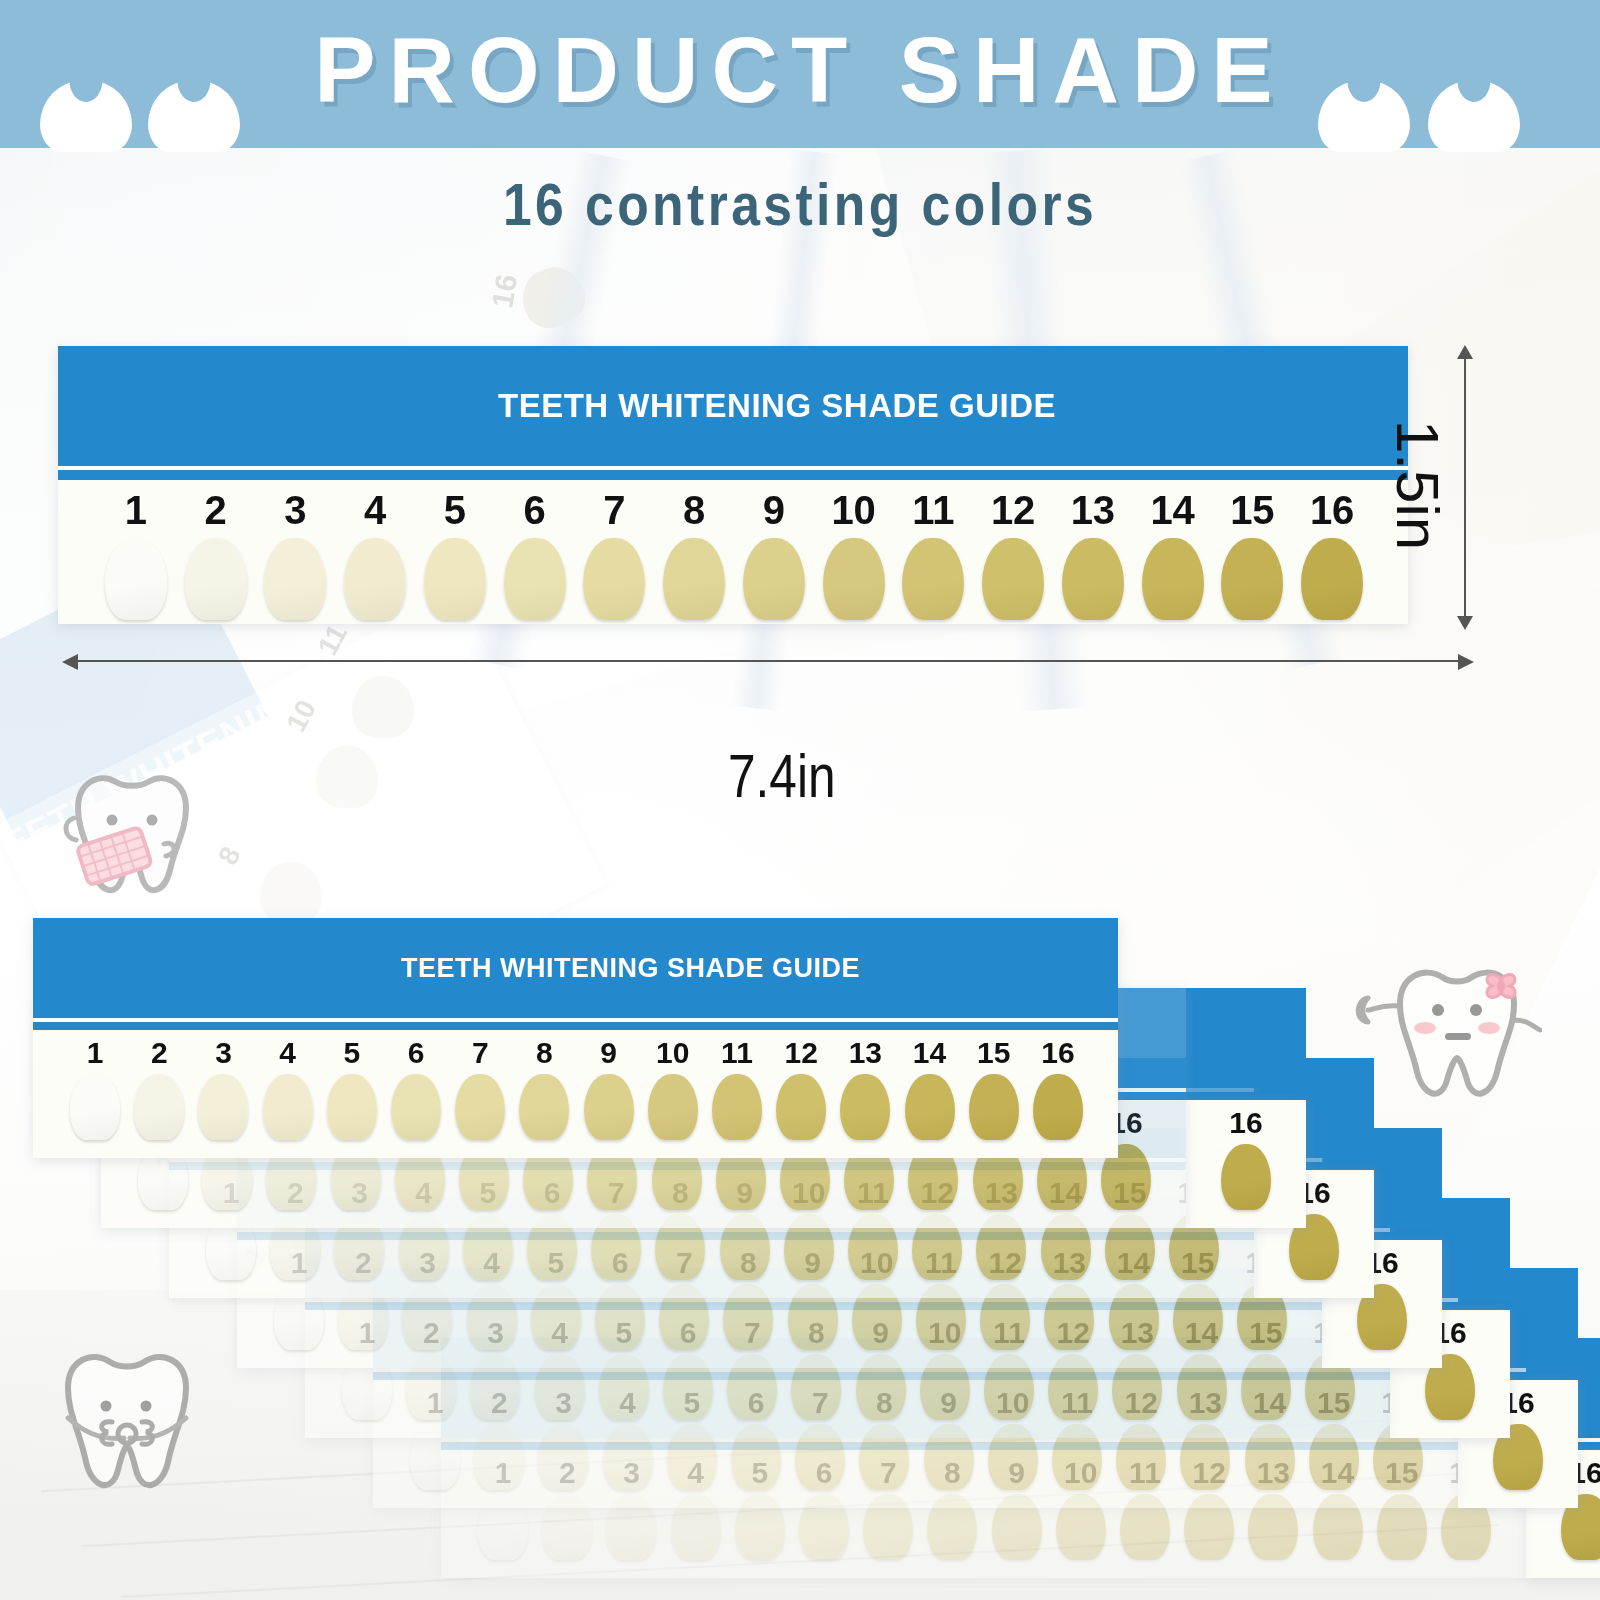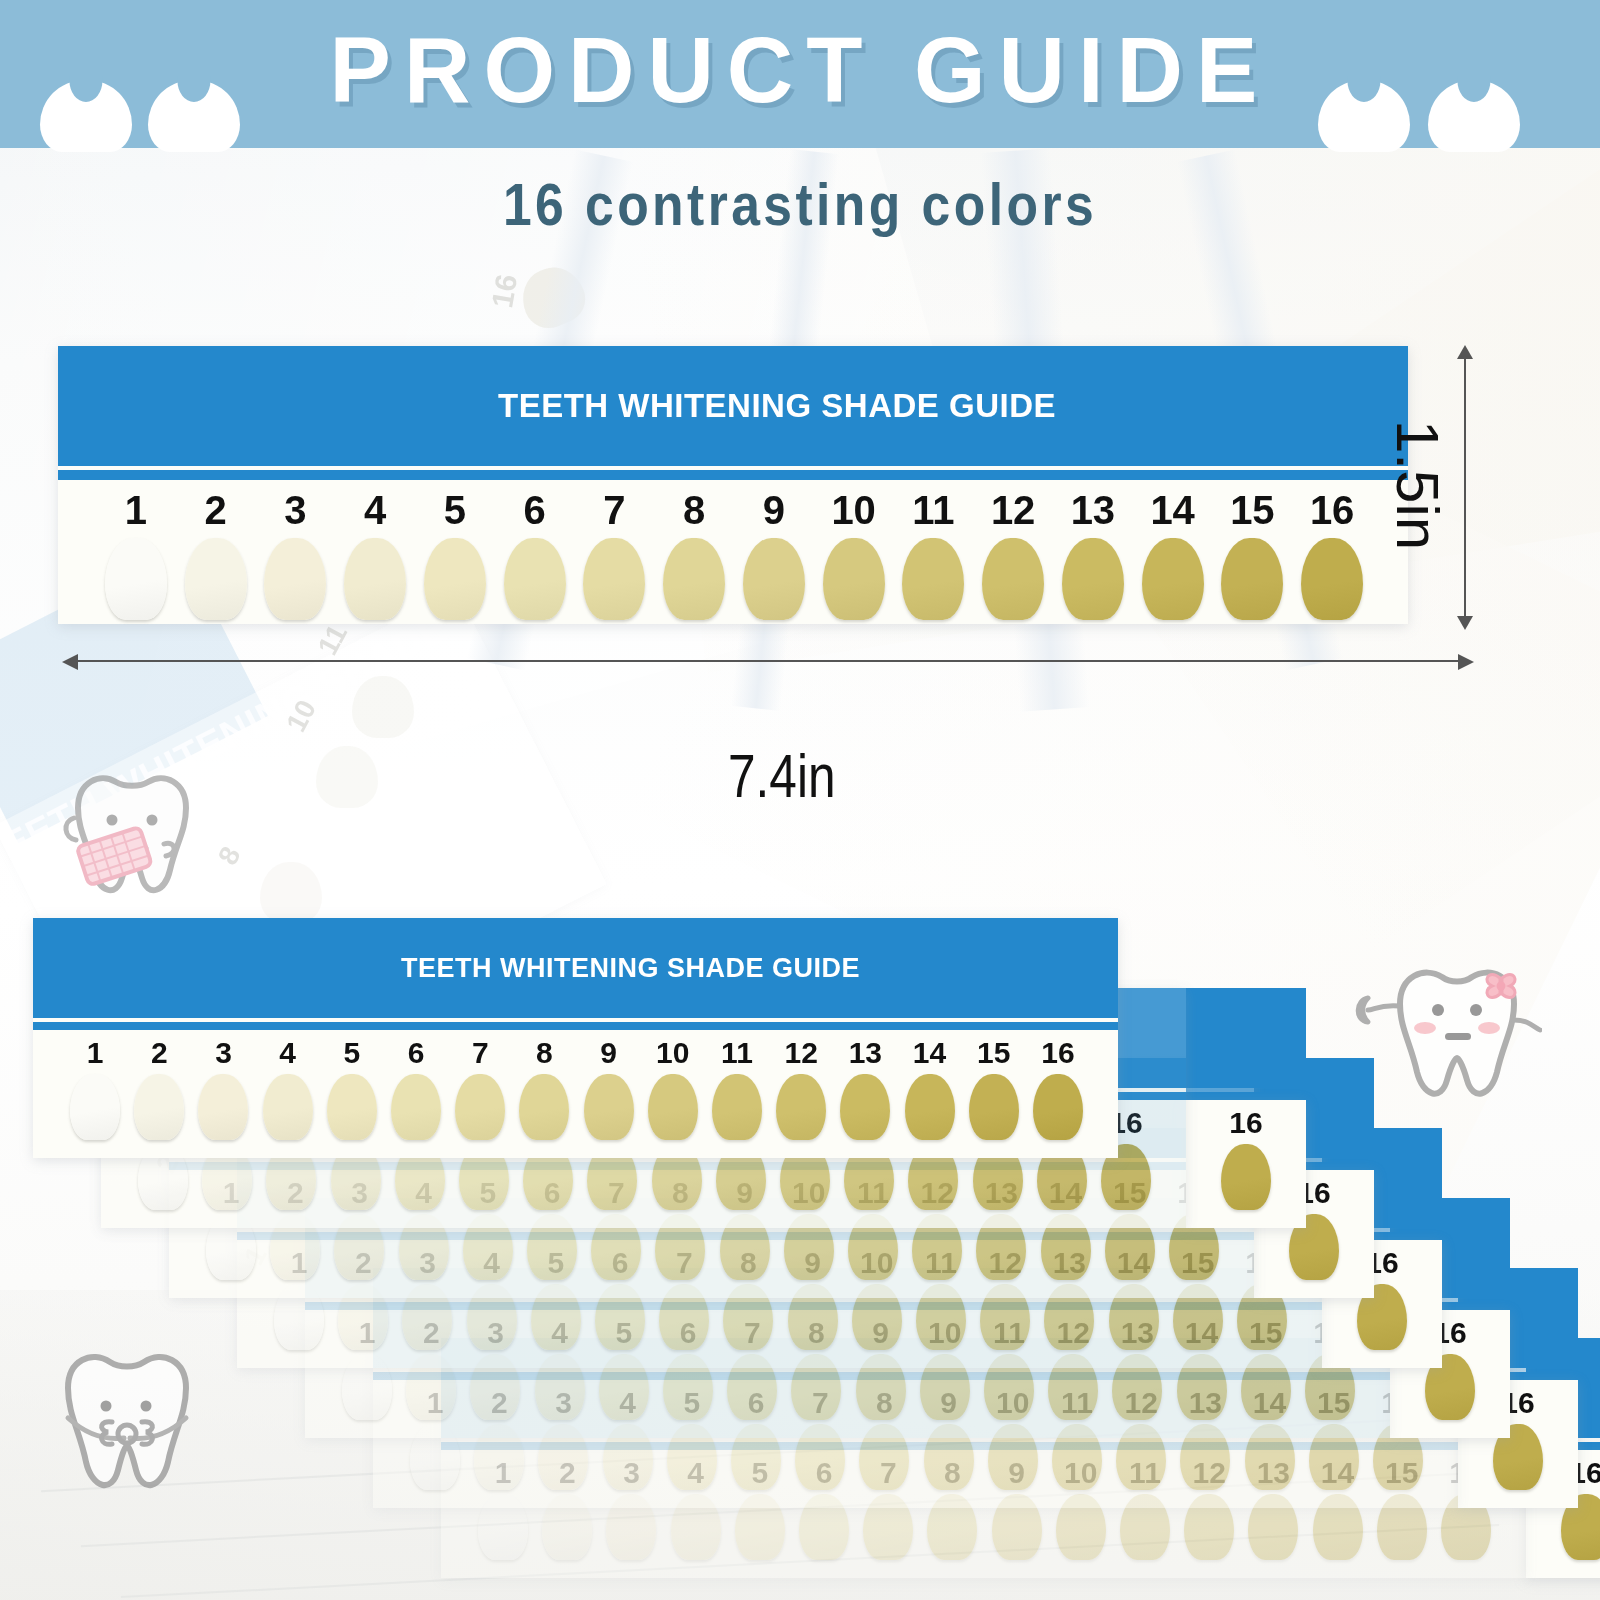--- a/index.html
+++ b/index.html
@@ -112,21 +112,21 @@
 </div>
 <div class="htooth" style="left:1318px;top:80px;width:92px;height:72px;background:transparent;z-index:4;">
   <div class="crown"></div>
     <div class="notch"></div>
 </div>
 <div class="htooth" style="left:1428px;top:80px;width:92px;height:72px;background:transparent;z-index:4;">
   <div class="crown"></div>
     <div class="notch"></div>
 </div>
 
-<div id="title">PRODUCT GUIDE</div>
+<div id="title">PRODUCT SHADE</div>
 <div id="subtitle">16 contrasting colors</div>
 
 <div id="main-card-layer">
     <div class="card" style="left: 58px; top: 346px; width: 1350px; height: 278px; z-index: 6; opacity: 1;">
       <div class="hdr" style="height: 120px; background: rgb(36, 136, 204);">
         <div class="ttl" style="font-size: 33px; right: 352px; letter-spacing: 0.5px;">TEETH WHITENING SHADE GUIDE</div>
       </div>
       <div class="rule" style="top: 124px; height: 10px; background: rgb(36, 136, 204);"></div>
       <div class="body" style="top: 134px; height: 144px; background: rgb(253, 253, 248);">
         <div class="swatch" style="left: 38px; top: 10px; width: 79.75px;">

